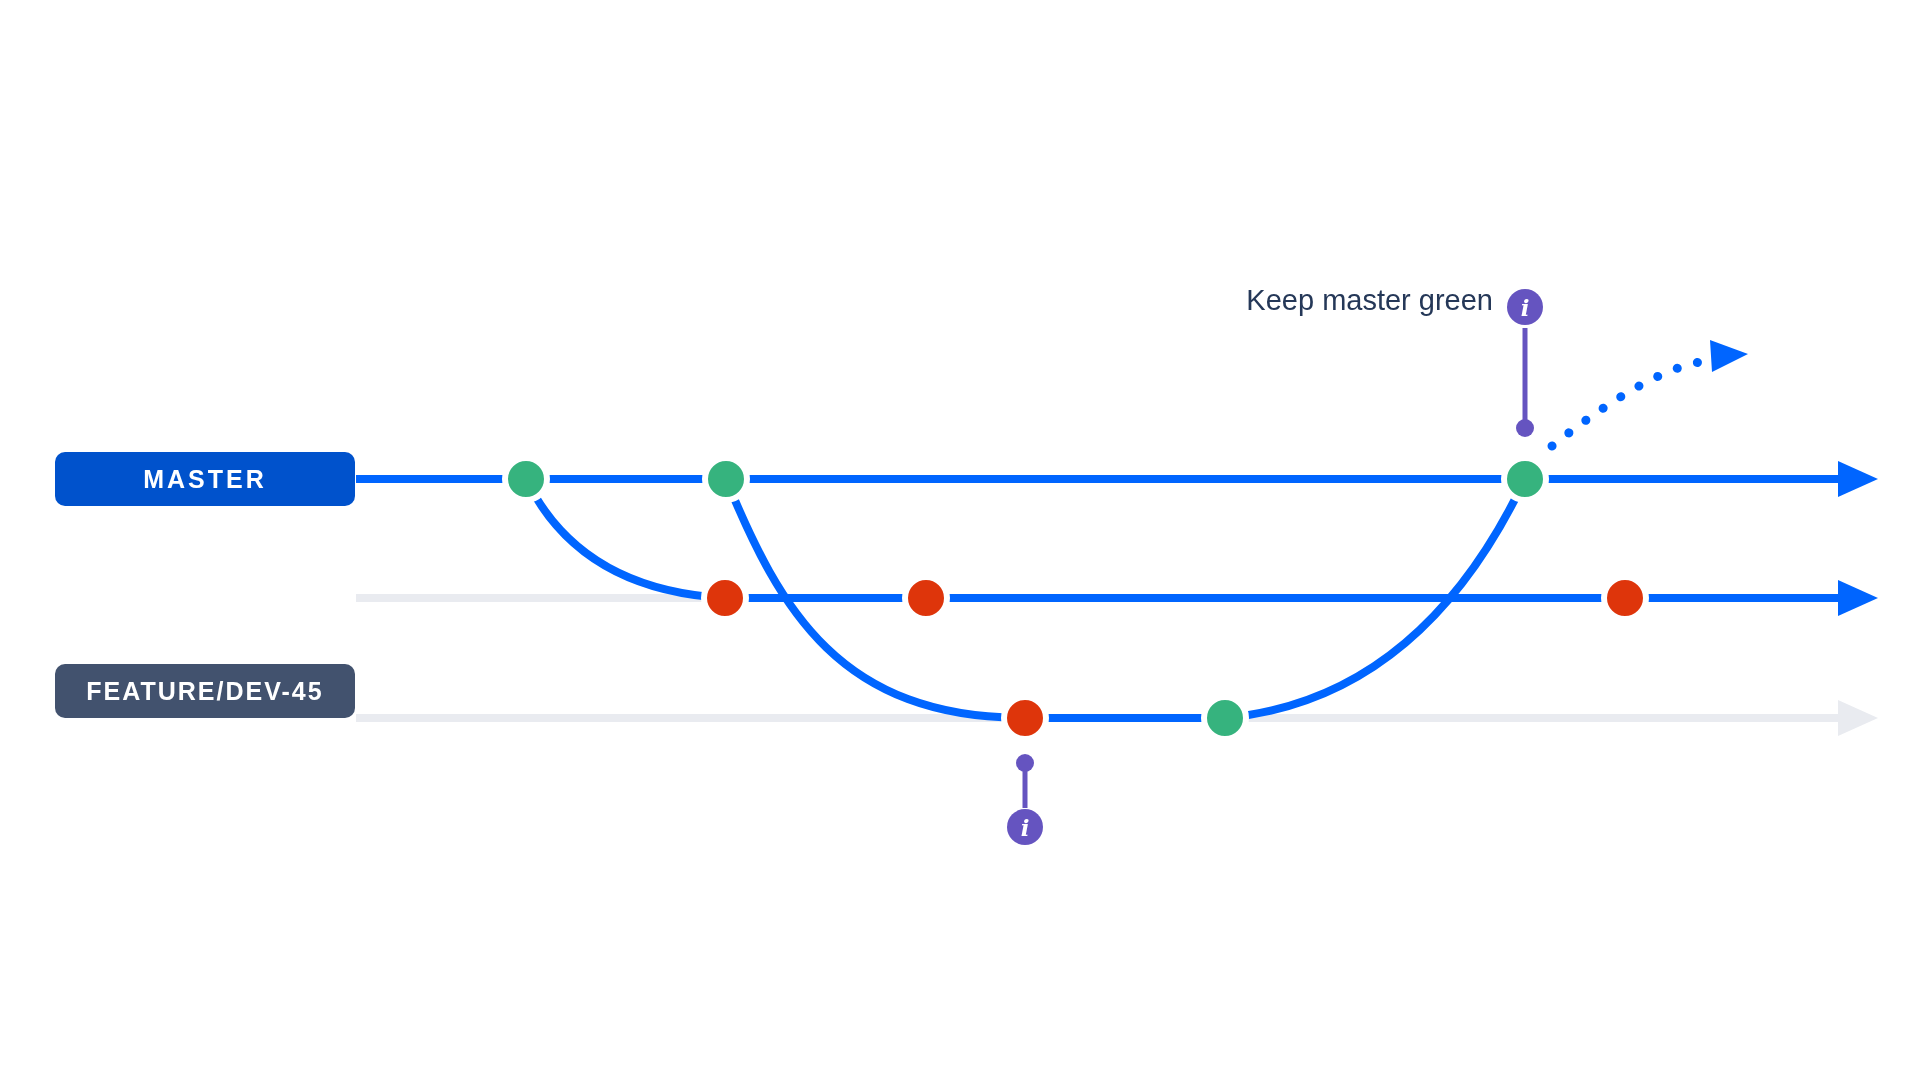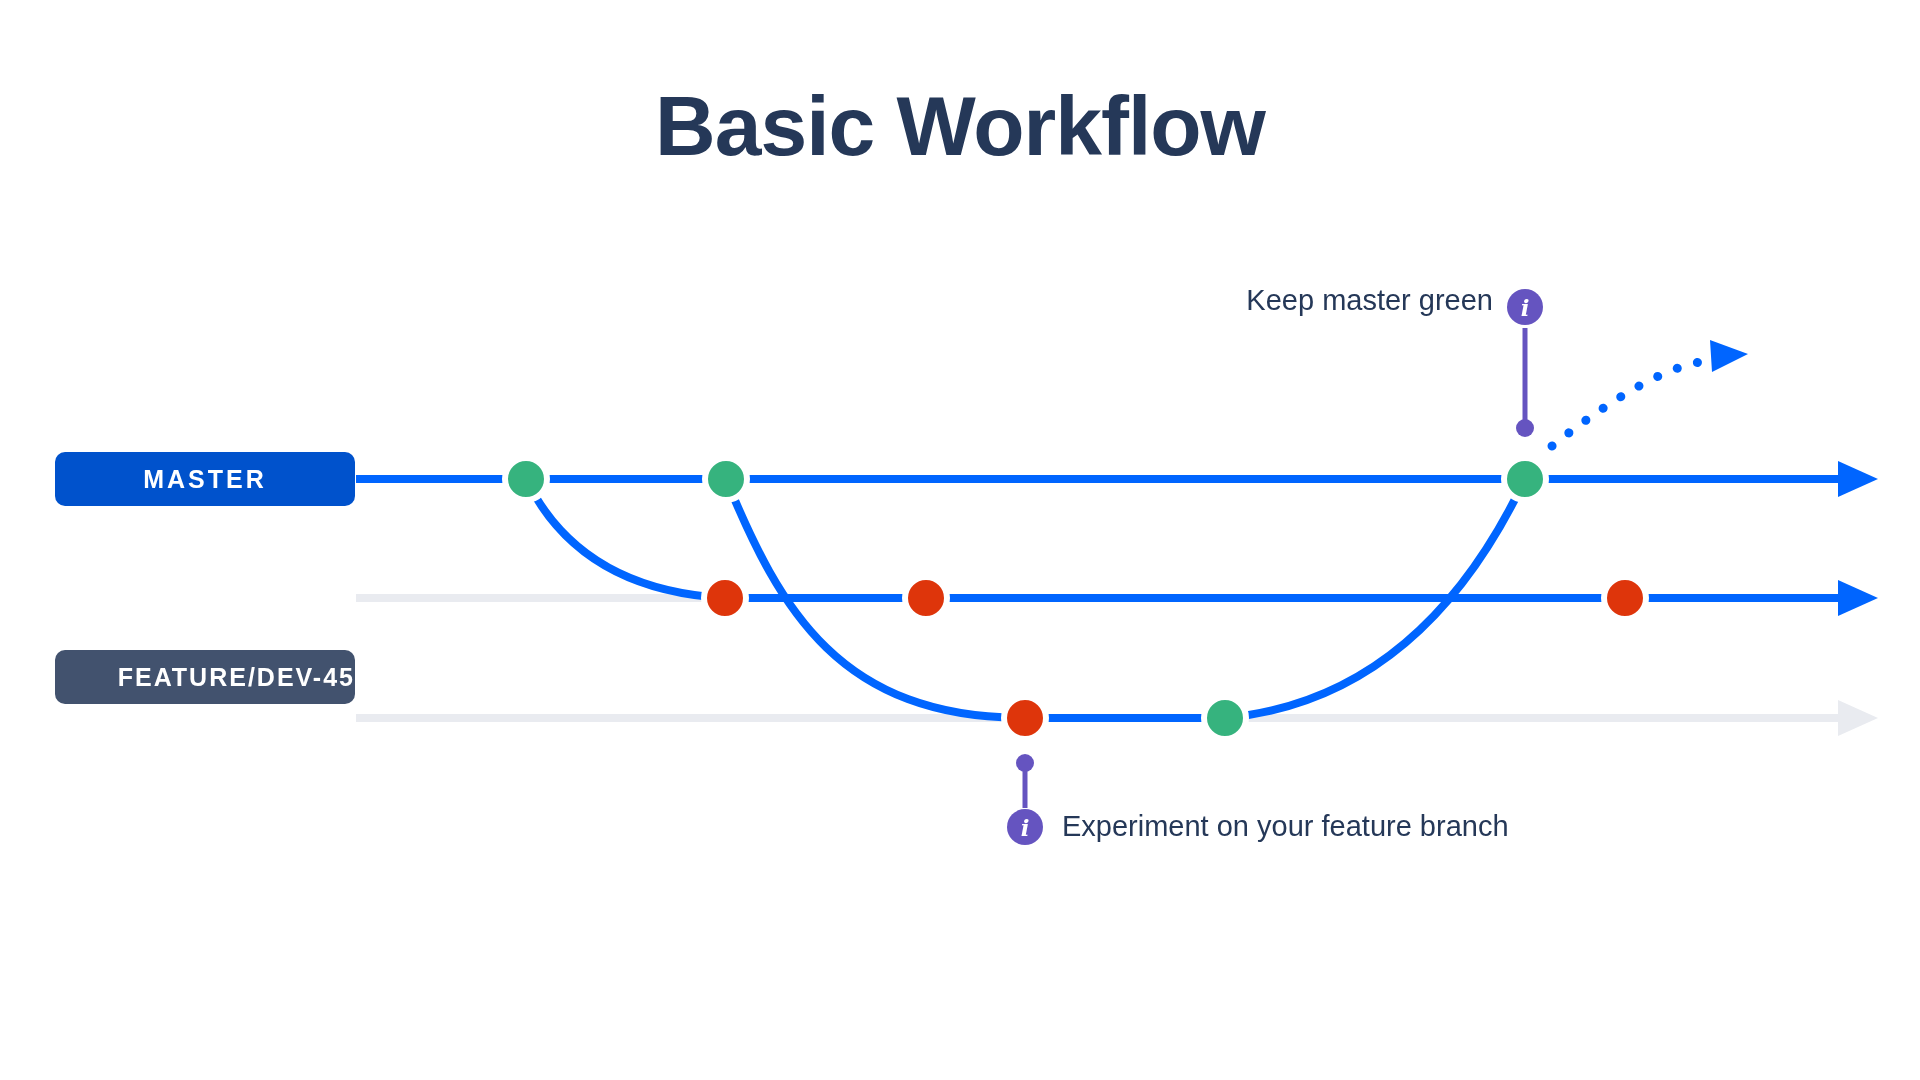--- a/index.html
+++ b/index.html
@@ -68,21 +68,21 @@
     display: flex;
     align-items: center;
     justify-content: center;
     color: #ffffff;
     font-size: 25px;
     font-weight: 700;
     letter-spacing: 3px;
   }
   .badge-master { top: 452px; background: var(--master-badge); }
   .badge-dev30 { top: 571px; background: var(--feature-badge); letter-spacing: 2px; }
-  .badge-dev45 { top: 650px; background: var(--feature-badge); letter-spacing: 2px; justify-content: flex-end; }
+  .badge-dev45 { top: 664px; background: var(--feature-badge); letter-spacing: 2px; }
   .info-badge {
     position: absolute;
     width: 36px;
     height: 36px;
     border-radius: 50%;
     background: var(--purple-info);
     color: #ffffff;
     display: flex;
     align-items: center;
     justify-content: center;
@@ -101,21 +101,20 @@
     white-space: nowrap;
   }
   .annotation-text-1 { right: 427px; top: 284px; }
   .annotation-text-2 { left: 1062px; top: 810px; }
 </style>
 </head>
 <body>
 
 <div class="stage">
 
-  <div class="diagram-title">Basic Workflow</div>
 
   <svg class="canvas" width="1920" height="1080" viewBox="0 0 1920 1080">
 
     <line class="lane-line lane-blue" x1="356" y1="479" x2="1842" y2="479"></line>
     <polygon class="arrowhead-blue" points="1838,461 1878,479 1838,497"></polygon>
 
     <line class="lane-line lane-gray" x1="356" y1="598" x2="725" y2="598"></line>
     <line class="lane-line lane-blue" x1="725" y1="598" x2="1842" y2="598"></line>
     <polygon class="arrowhead-blue" points="1838,580 1878,598 1838,616"></polygon>
 
@@ -155,15 +154,14 @@
   </div>
 
   <div class="annotation-text annotation-text-1">Keep master green</div>
   <div class="info-badge info-badge-1">
     <span>i</span>
   </div>
 
   <div class="info-badge info-badge-2">
     <span>i</span>
   </div>
-  <div class="annotation-text annotation-text-2">Experiment on your feature branch</div>
 
 </div>
 
 </body></html>

